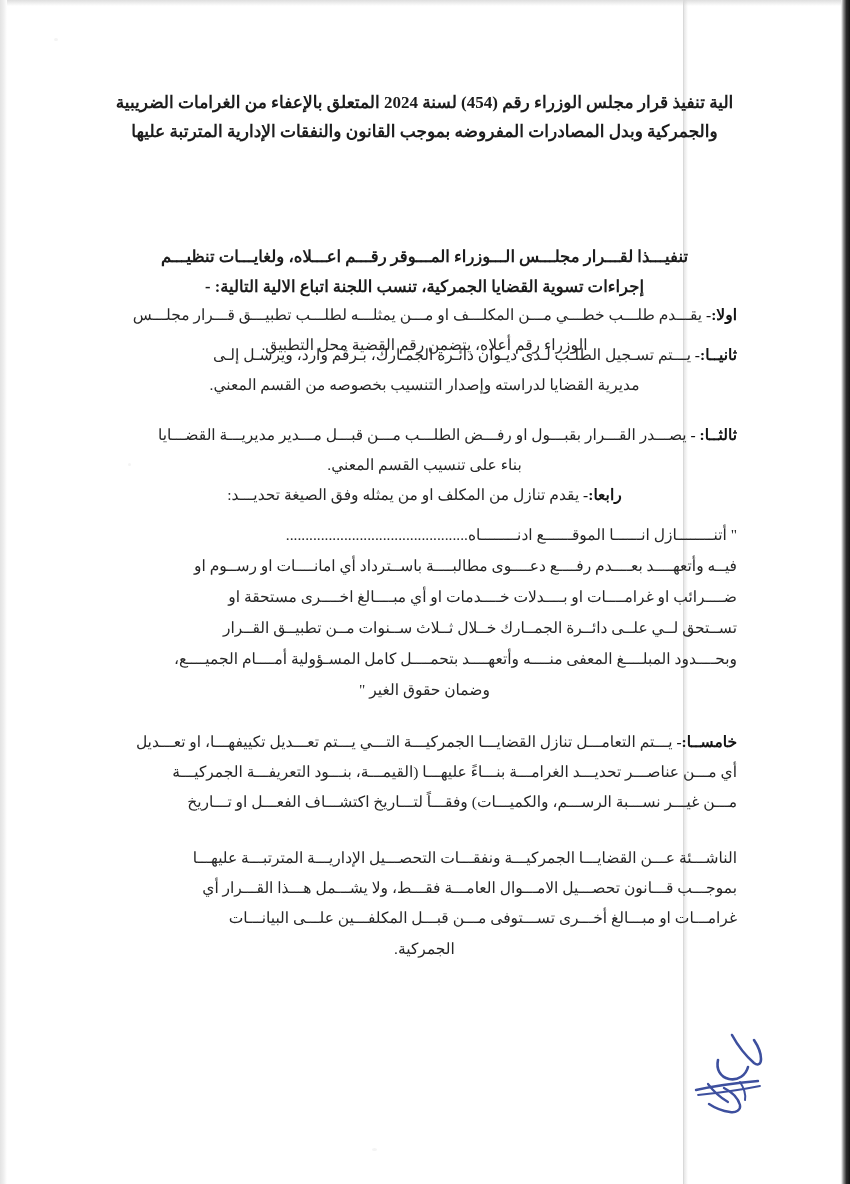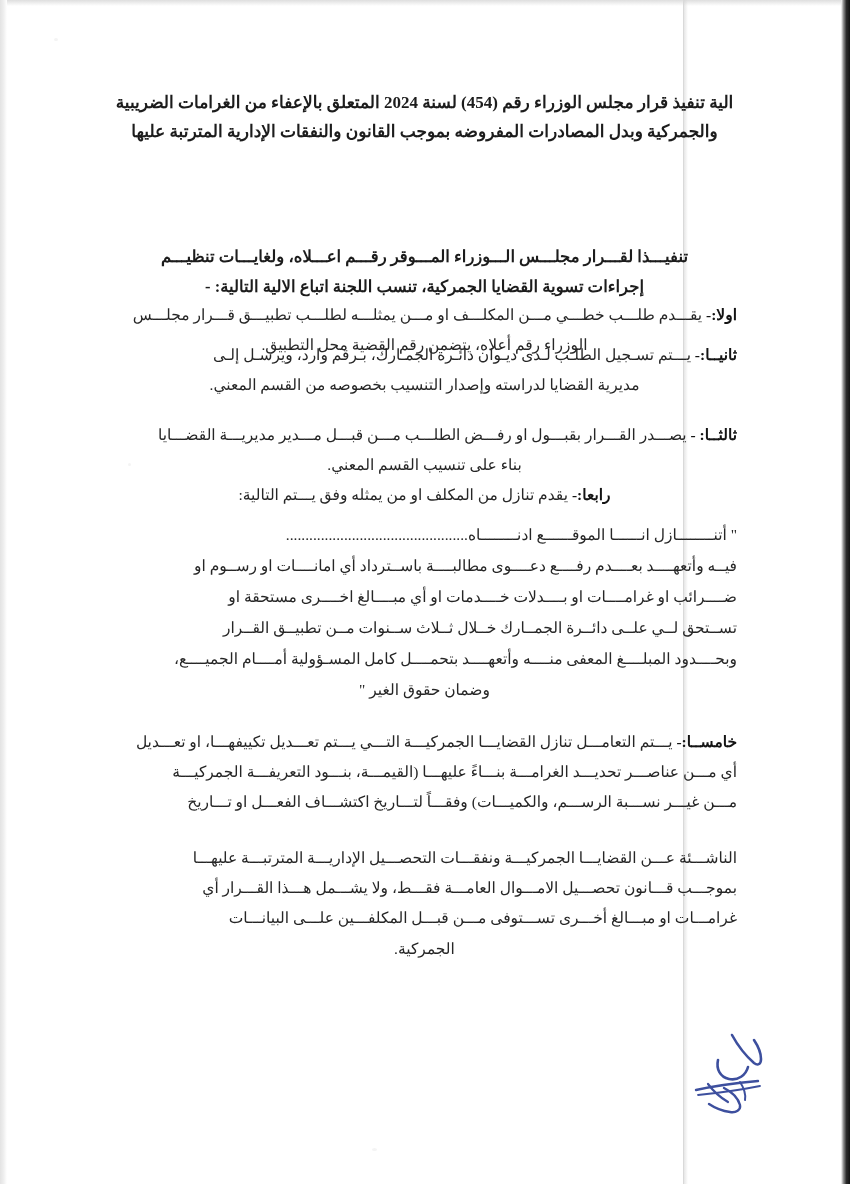--- a/index.html
+++ b/index.html
@@ -210,21 +210,21 @@
       <span class="ln lead"><span class="clause-label">ثانيــا:-</span> <span>يـــتم تسـجيل الطلـب لـدى ديـوان دائـرة الجمـارك، بـرقم وارد، ويرسـل إلـى</span></span>
       <span class="ln last">مديرية القضايا لدراسته وإصدار التنسيب بخصوصه من القسم المعني.</span>
     </div>
 
     <div class="clause" id="clause-3">
       <span class="ln lead"><span class="clause-label">ثالثــا: -</span> <span>يصـــدر القـــرار بقبـــول او رفـــض الطلـــب مـــن قبـــل مـــدير مديريـــة القضـــايا</span></span>
       <span class="ln last">بناء على تنسيب القسم المعني.</span>
     </div>
 
     <div class="clause" id="clause-4">
-      <span class="ln last"><span class="clause-label">رابعا:-</span> <span>يقدم تنازل من المكلف او من يمثله وفق يـــتم التالية:</span></span>
+      <span class="ln last"><span class="clause-label">رابعا:-</span> <span>يقدم تنازل من المكلف او من يمثله وفق الصيغة تحديـــد:</span></span>
     </div>
 
     <div class="waiver-block" id="waiver">
       <span class="ln dots">" أتنــــــــازل انــــــا الموقــــــع ادنــــــــاه...............................................</span>
       <span class="ln">فيــه وأتعهــــد بعــــدم رفــــع دعــــوى مطالبــــة باســترداد أي امانــــات او رســوم او</span>
       <span class="ln">ضــــرائب او غرامــــات او بــــدلات خــــدمات او أي مبــــالغ اخــــرى مستحقة او</span>
       <span class="ln">تســتحق لــي علــى دائــرة الجمــارك خــلال ثــلاث ســنوات مــن تطبيــق القــرار</span>
       <span class="ln">وبحــــدود المبلــــغ المعفى منــــه وأتعهــــد بتحمــــل كامل المسـؤولية أمــــام الجميــــع،</span>
       <span class="ln tail">وضمان حقوق الغير "</span>
     </div>

